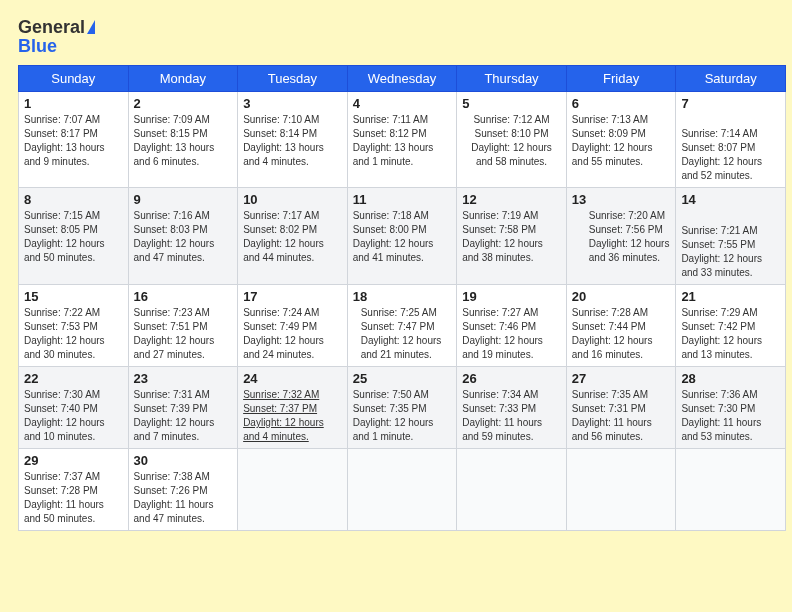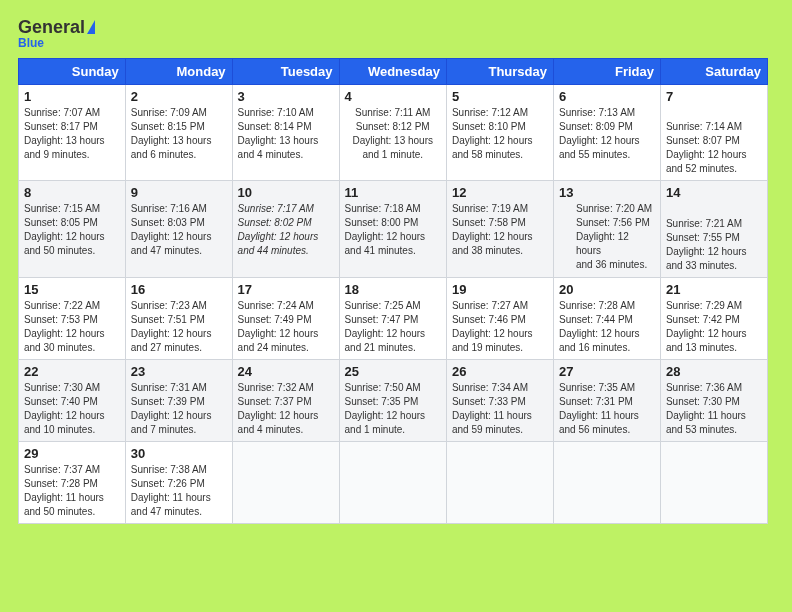--- a/index.html
+++ b/index.html
@@ -6,22 +6,22 @@
     body {
       font-family: Arial, sans-serif;
       background: #fff;
       width: 792px;
       height: 612px;
       overflow: hidden;
     }
     .page {
       width: 792px;
       min-height: 612px;
-      padding: 18px 24px 10px 18px;
-      background: #bef264;
+      padding: 18px 6px 10px 18px;
+      background: #fef9c3;
     }
     .header {
       display: flex;
       align-items: flex-start;
       justify-content: space-between;
       margin-bottom: 8px;
     }
     .logo {
       display: flex;
       flex-direction: column;
@@ -29,21 +29,21 @@
     }
     .logo-text {
       display: flex;
       align-items: flex-end;
       font-size: 20px;
       font-weight: bold;
       color: #333;
       line-height: 1;
     }
     .logo-general { color: #333; font-size: 18px; font-weight: bold; }
-    .logo-blue { color: #2563eb; font-size: 12px; font-weight: bold; }
+    .logo-blue { color: #2563eb; font-size: 18px; font-weight: bold; }
     .logo-triangle {
       width: 0;
       height: 0;
       border-left: 8px solid transparent;
       border-bottom: 14px solid #2563eb;
       margin-left: 2px;
       margin-bottom: 2px;
     }
     .title-area {
       text-align: right;
@@ -60,24 +60,24 @@
       margin-top: 2px;
     }
     .calendar {
       width: 100%;
       border-collapse: collapse;
       font-size: 11px;
     }
     .calendar th {
       background: #2563eb;
       color: #fff;
-      text-align: right;
+      text-align: center;
       padding: 5px 6px;
       font-size: 13px;
-      font-weight: bold;
+      font-weight: normal;
       border: 1px solid #1d4ed8;
     }
     .calendar td {
       border: 1px solid #d1d5db;
       vertical-align: top;
       padding: 4px 5px;
       width: 108px;
       min-height: 70px;
       background: #fff;
     }
@@ -148,28 +148,28 @@
           </td>
           <td>
             <span class="day-num">3</span>
             <div class="day-info" style="white-space: pre-line;">Sunrise: 7:10 AM
 Sunset: 8:14 PM
 Daylight: 13 hours
 and 4 minutes.</div>
           </td>
           <td>
             <span class="day-num">4</span>
-            <div class="day-info" style="white-space: pre-line; text-align: center;">Sunrise: 7:11 AM
+            <div class="day-info" style="white-space: pre-line;">Sunrise: 7:11 AM
 Sunset: 8:12 PM
 Daylight: 13 hours
 and 1 minute.</div>
           </td>
           <td>
             <span class="day-num">5</span>
-            <div class="day-info" style="white-space: pre-line;">Sunrise: 7:12 AM
+            <div class="day-info" style="white-space: pre-line; text-align: center;">Sunrise: 7:12 AM
 Sunset: 8:10 PM
 Daylight: 12 hours
 and 58 minutes.</div>
           </td>
           <td>
             <span class="day-num">6</span>
             <div class="day-info" style="white-space: pre-line;">Sunrise: 7:13 AM
 Sunset: 8:09 PM
 Daylight: 12 hours
 and 55 minutes.</div>
@@ -192,21 +192,21 @@
           </td>
           <td>
             <span class="day-num">9</span>
             <div class="day-info" style="white-space: pre-line;">Sunrise: 7:16 AM
 Sunset: 8:03 PM
 Daylight: 12 hours
 and 47 minutes.</div>
           </td>
           <td>
             <span class="day-num">10</span>
-            <div class="day-info" style="white-space: pre-line; font-style: italic;">Sunrise: 7:17 AM
+            <div class="day-info" style="white-space: pre-line;">Sunrise: 7:17 AM
 Sunset: 8:02 PM
 Daylight: 12 hours
 and 44 minutes.</div>
           </td>
           <td>
             <span class="day-num">11</span>
             <div class="day-info" style="white-space: pre-line;">Sunrise: 7:18 AM
 Sunset: 8:00 PM
 Daylight: 12 hours
 and 41 minutes.</div>
@@ -250,21 +250,21 @@
           </td>
           <td>
             <span class="day-num">17</span>
             <div class="day-info" style="white-space: pre-line;">Sunrise: 7:24 AM
 Sunset: 7:49 PM
 Daylight: 12 hours
 and 24 minutes.</div>
           </td>
           <td>
             <span class="day-num">18</span>
-            <div class="day-info" style="white-space: pre-line;">Sunrise: 7:25 AM
+            <div class="day-info" style="white-space: pre-line; margin-left: 8px;">Sunrise: 7:25 AM
 Sunset: 7:47 PM
 Daylight: 12 hours
 and 21 minutes.</div>
           </td>
           <td>
             <span class="day-num">19</span>
             <div class="day-info" style="white-space: pre-line;">Sunrise: 7:27 AM
 Sunset: 7:46 PM
 Daylight: 12 hours
 and 19 minutes.</div>
@@ -294,21 +294,21 @@
           </td>
           <td>
             <span class="day-num">23</span>
             <div class="day-info" style="white-space: pre-line;">Sunrise: 7:31 AM
 Sunset: 7:39 PM
 Daylight: 12 hours
 and 7 minutes.</div>
           </td>
           <td>
             <span class="day-num">24</span>
-            <div class="day-info" style="white-space: pre-line;">Sunrise: 7:32 AM
+            <div class="day-info" style="white-space: pre-line; text-decoration: underline;">Sunrise: 7:32 AM
 Sunset: 7:37 PM
 Daylight: 12 hours
 and 4 minutes.</div>
           </td>
           <td>
             <span class="day-num">25</span>
             <div class="day-info" style="white-space: pre-line;">Sunrise: 7:50 AM
 Sunset: 7:35 PM
 Daylight: 12 hours
 and 1 minute.</div>

